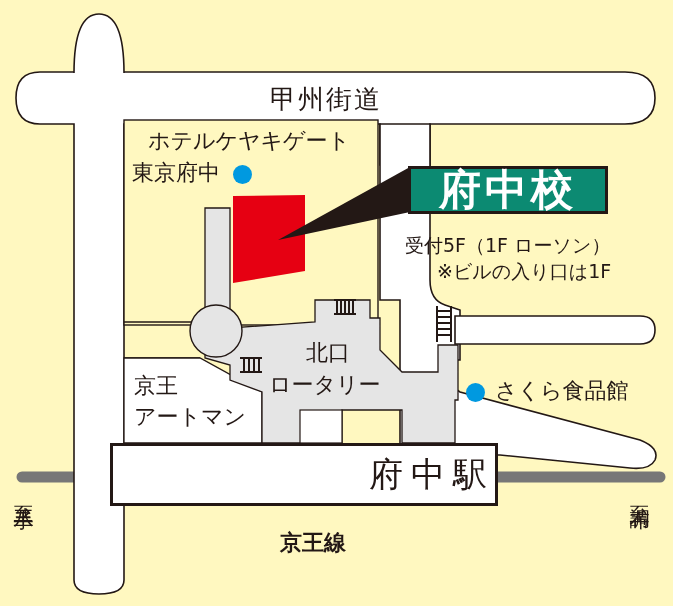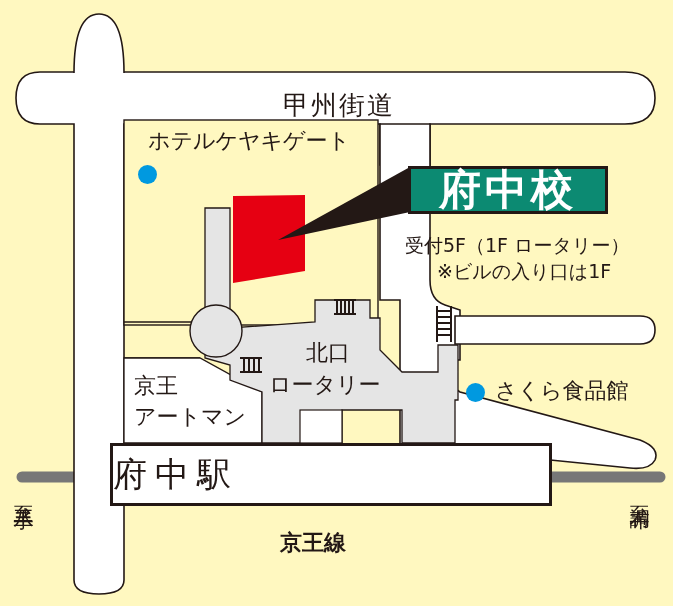--- a/index.html
+++ b/index.html
@@ -8,23 +8,23 @@
   #map{position:absolute;left:0;top:0;width:673px;height:606px;}
   .lbl{position:absolute;white-space:nowrap;line-height:1;}
   .road-name{font-size:26px;letter-spacing:2px;}
   .place{font-size:22px;letter-spacing:0px;}
   .small{font-size:19px;}
   .vert{writing-mode:vertical-rl;font-size:20px;letter-spacing:2px;}
   .school-badge{position:absolute;left:408px;top:166px;width:200px;height:48px;
        background:#0c8a72;border:3px solid #231815;box-sizing:border-box;
        color:#fff;font-weight:bold;font-size:42px;display:flex;align-items:center;
        justify-content:center;letter-spacing:4px;}
-  .station-box{position:absolute;left:110px;top:443px;width:442px;height:63px;
+  .station-box{position:absolute;left:110px;top:443px;width:388px;height:63px;
        background:#fff;border:3px solid #231815;box-sizing:border-box;
-       display:flex;align-items:center;justify-content:flex-start;font-size:34px;letter-spacing:8px;}
+       display:flex;align-items:center;justify-content:flex-end;font-size:34px;letter-spacing:8px;}
   .dot{display:inline-block;width:19px;height:19px;border-radius:50%;background:#0099e0;vertical-align:middle;}
 </style>
 </head>
 <body>
 
 <svg id="map" viewBox="0 0 673 606" xmlns="http://www.w3.org/2000/svg">
 
   <g>
     <line x1="22" y1="477" x2="660" y2="477" stroke="#777" stroke-width="11" stroke-linecap="round"></line>
   </g>
@@ -75,28 +75,29 @@
       <line x1="437" y1="335" x2="451" y2="335"></line>
   </g>
 
   <path d="M233,196 L305,195 L305,271 L233,283 Z" fill="#e60012"></path>
 
   <path d="M278,240 L410,167 L410,212 Z" fill="#231815"></path>
 </svg>
 
 <div class="school-badge">府中校</div>
 
-<div class="lbl road-name" style="left:283px;top:86px;margin-top:6px;">甲州街道</div>
+<div class="lbl road-name" style="left:270px;top:86px;">甲州街道</div>
 
 <div class="lbl place" style="left:148px;top:130px;">ホテルケヤキゲート</div>
 <div class="lbl place" style="left:132px;top:162px;">
+  <span>東京府中</span>
   <span class="dot" style="margin-left:6px;"></span>
 </div>
 
-<div class="lbl small" style="left:405px;top:236px;">受付5F（1F ロータリー）</div>
+<div class="lbl small" style="left:405px;top:236px;">受付5F（1F ローソン）</div>
 <div class="lbl small" style="left:437px;top:262px;">※ビルの入り口は1F</div>
 
 <div class="lbl place" style="left:306px;top:342px;">北口</div>
 <div class="lbl place" style="left:269px;top:374px;">ロータリー</div>
 
 <div class="lbl place" style="left:466px;top:380px;">
   <span class="dot" style="margin-right:3px;"></span>
   <span>さくら食品館</span>
 </div>
 

